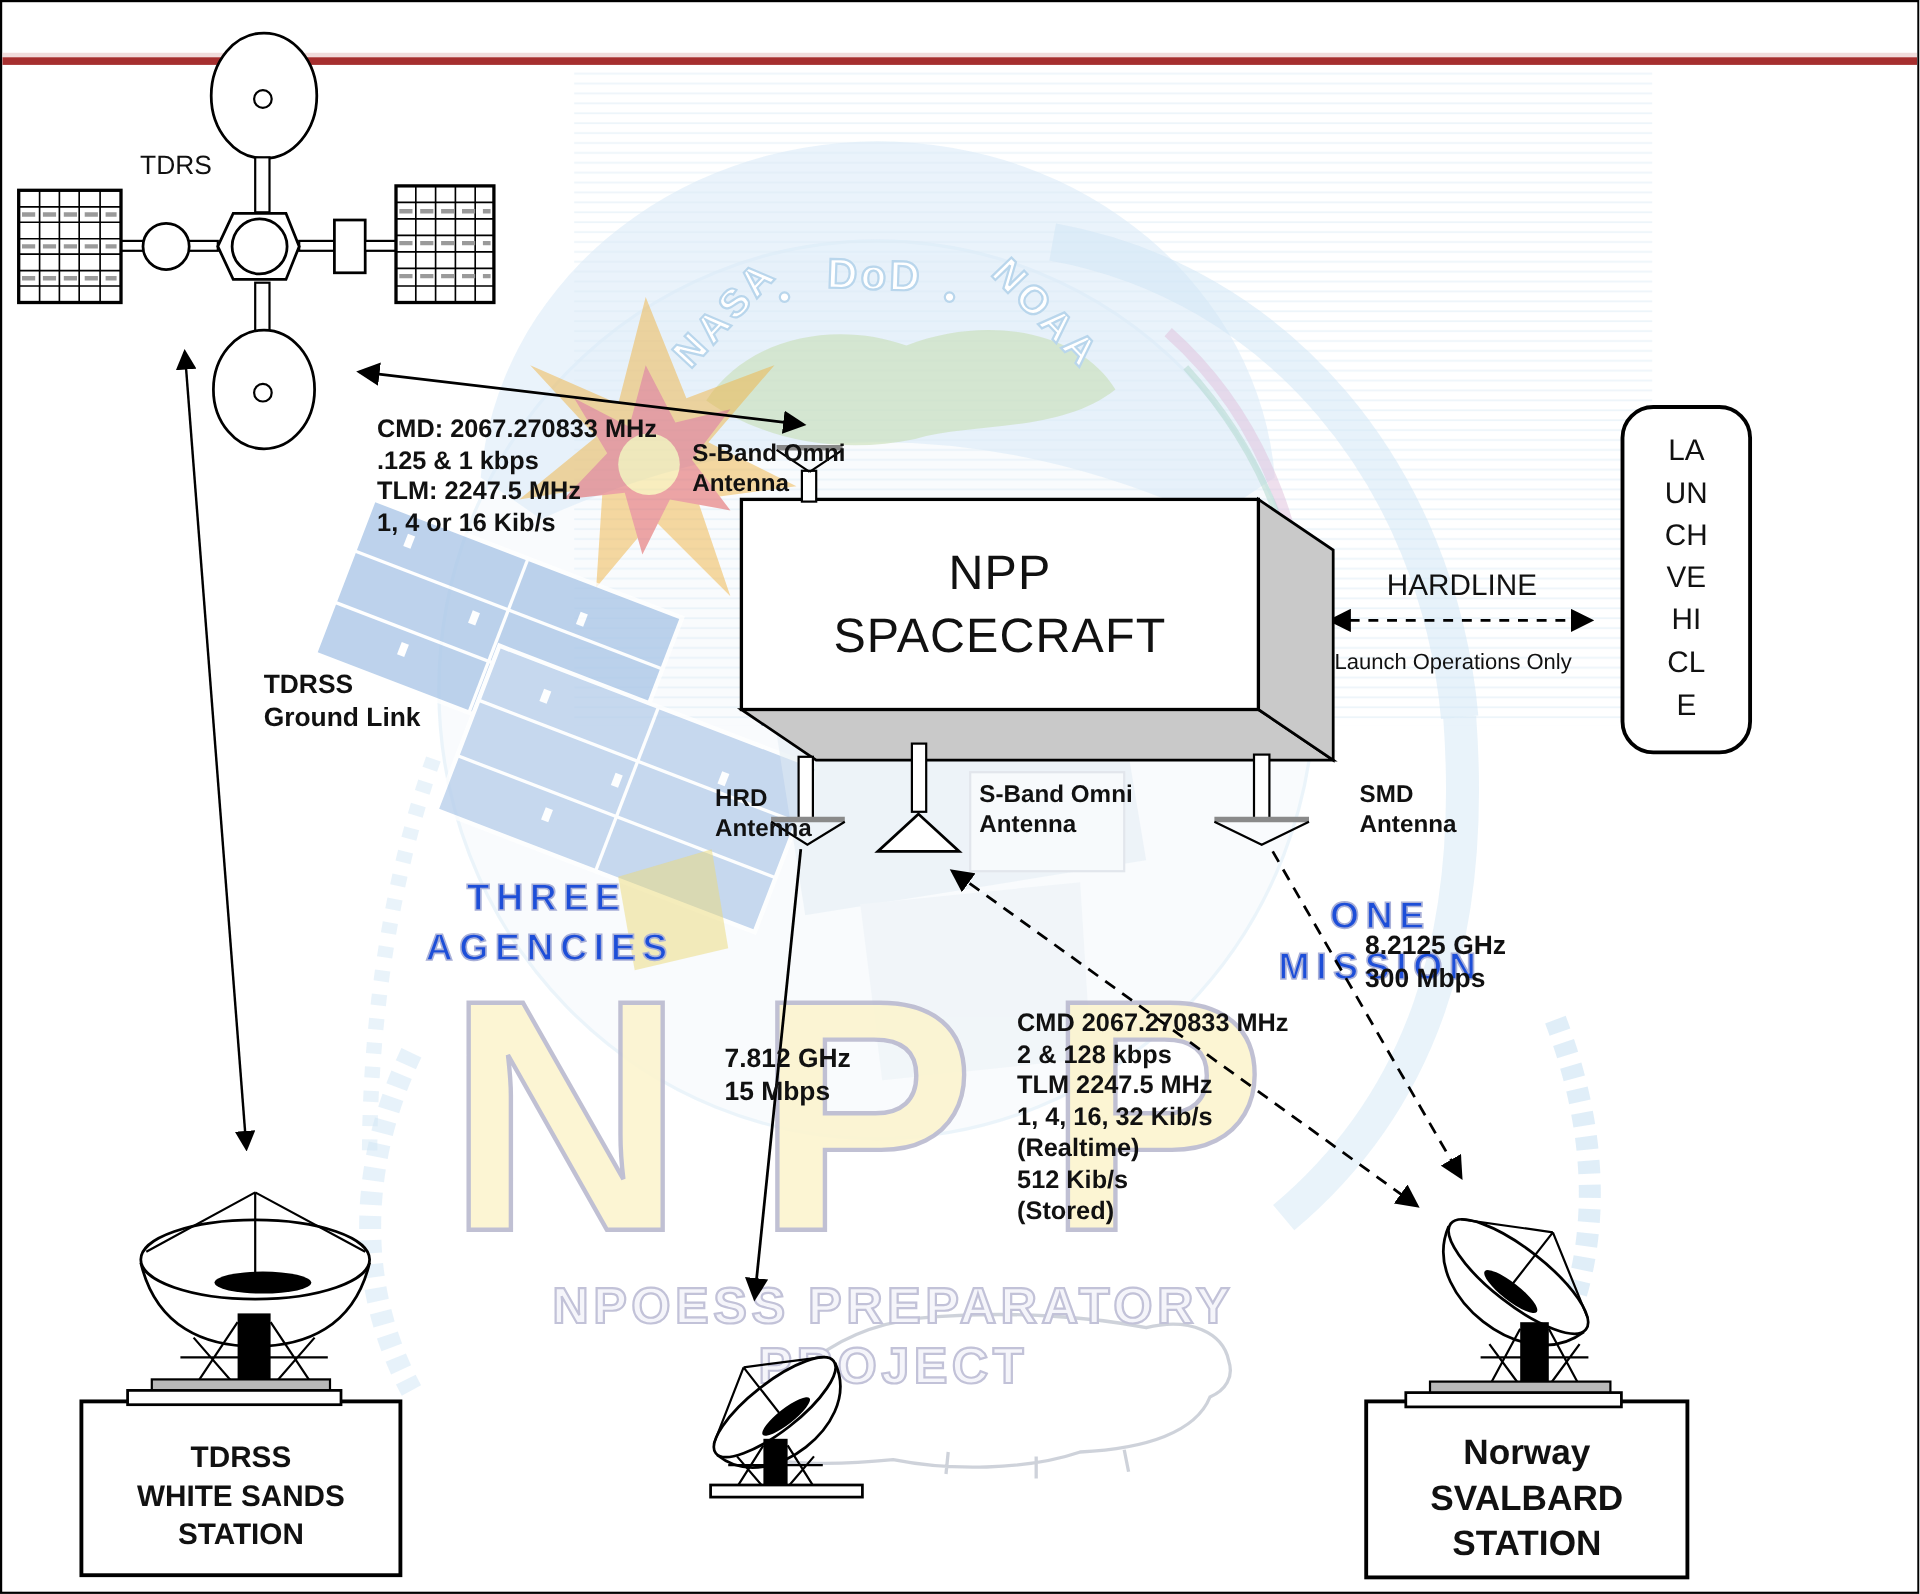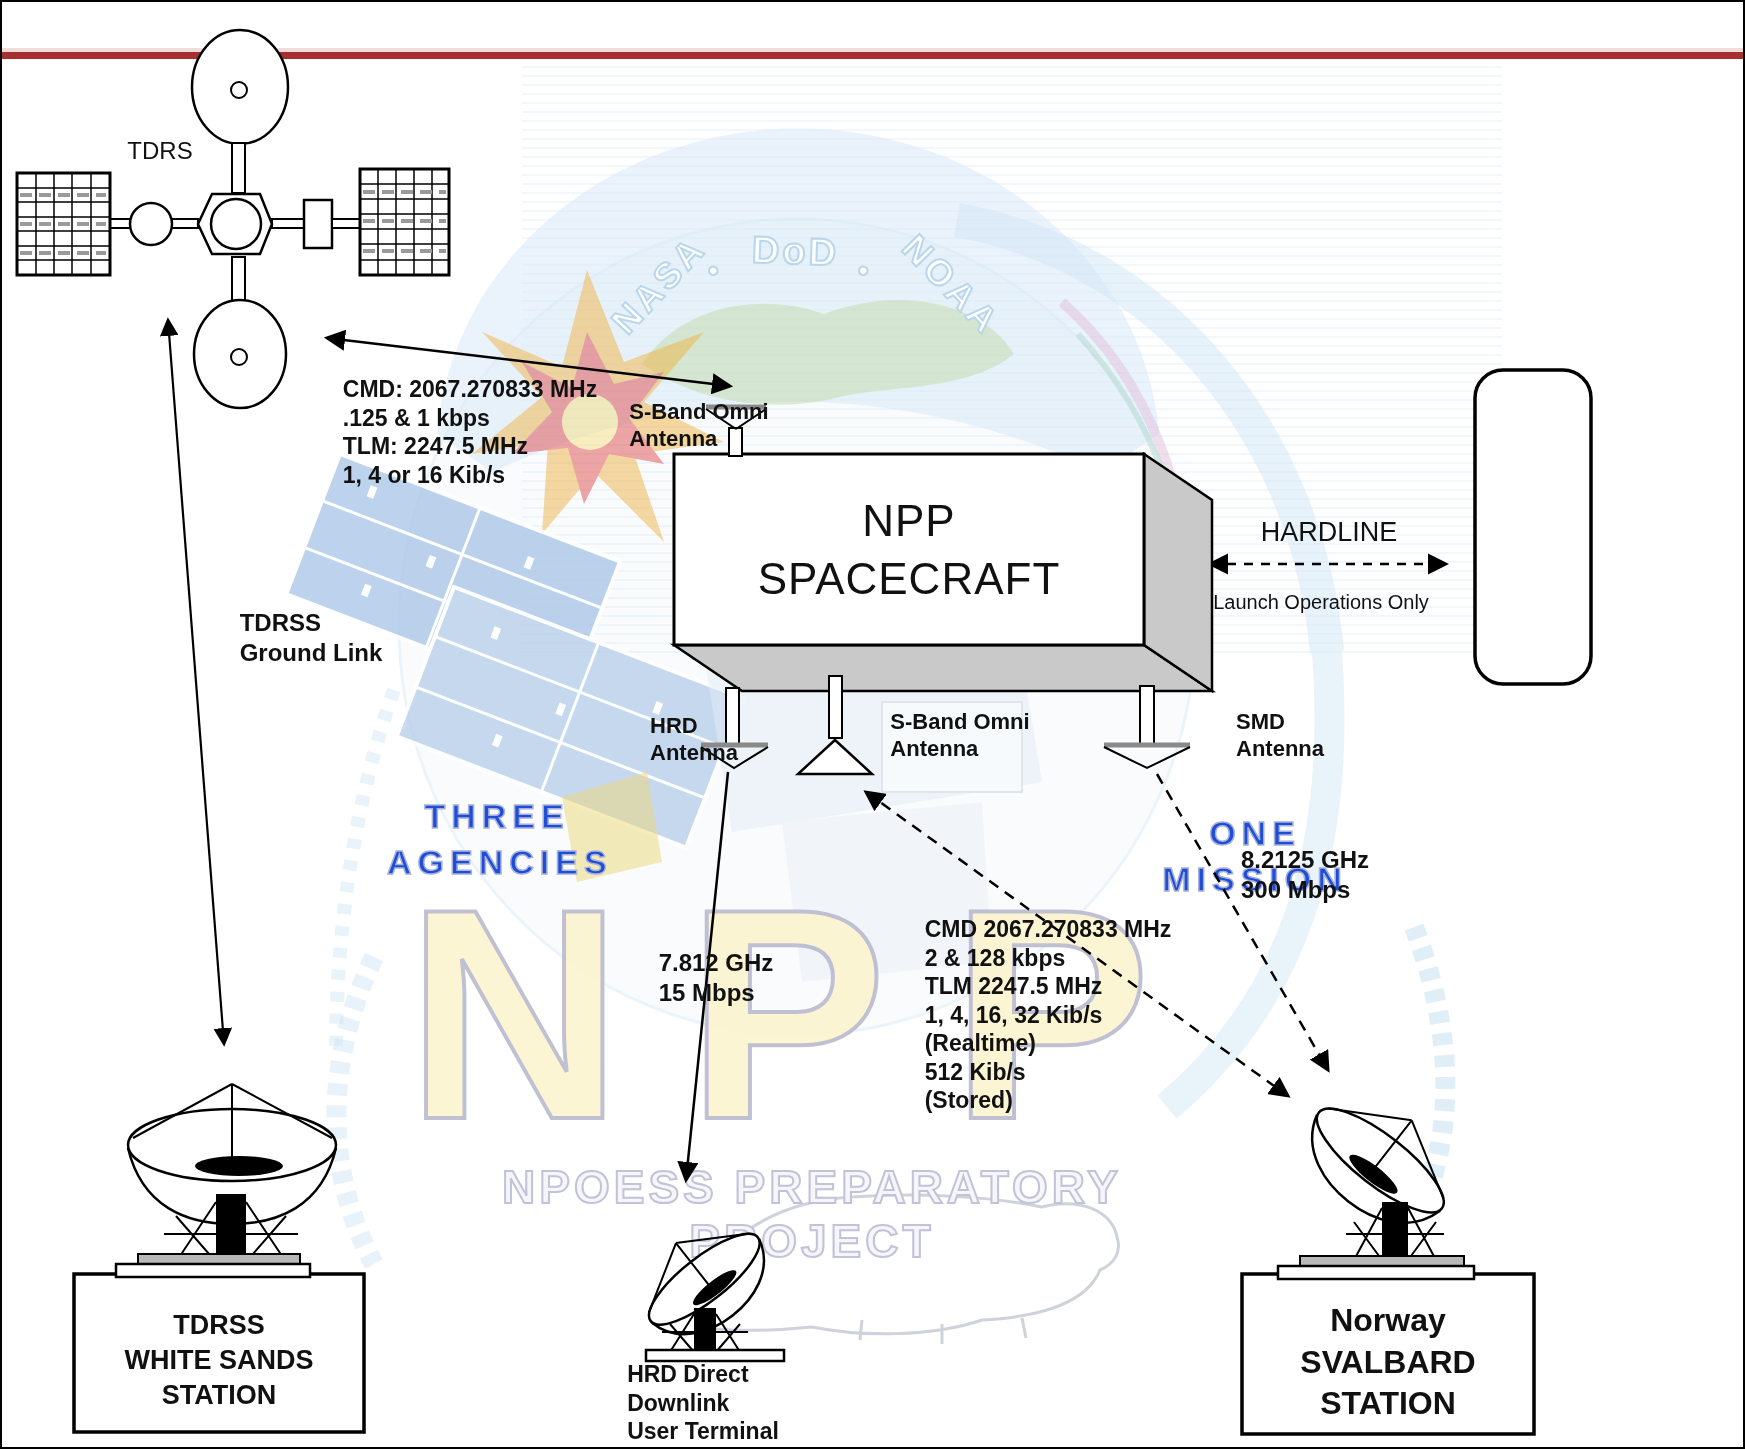--- a/index.html
+++ b/index.html
@@ -239,37 +239,41 @@
 Antenna</div>
     <div class="lbl semi" style="left:1278px;top:706px;font-size:22px;">SMD
 Antenna</div>
 
     <div class="boxtext" style="left:672px;top:452px;width:470px;height:191px;display:flex;align-items:center;justify-content:center;font-size:44px;font-weight:400;letter-spacing:1px;line-height:1.3;">NPP
 SPACECRAFT</div>
 
     <div class="lbl" style="left:1327px;top:514px;font-size:27px;">HARDLINE</div>
     <div class="lbl" style="left:1319px;top:588px;font-size:20px;">Launch Operations Only</div>
 
+    <div class="boxtext" style="left:1473px;top:388px;width:116px;font-size:27px;font-weight:400;line-height:1.43;">LA
+UN
+CH
+VE
+HI
+CL
+E</div>
 
     <div class="lbl bold" style="left:1303px;top:843px;font-size:24px;">8.2125 GHz
 300 Mbps</div>
     <div class="lbl bold" style="left:714px;top:946px;font-size:24px;">7.812 GHz
 15 Mbps</div>
     <div class="lbl bold" style="left:1046px;top:913px;font-size:23px;">CMD 2067.270833 MHz
 2 &amp; 128 kbps
 TLM 2247.5 MHz
 1, 4, 16, 32 Kib/s
 (Realtime)
 512 Kib/s
 (Stored)</div>
 
     <div class="boxtext" style="left:72px;top:1306px;width:290px;font-size:27px;line-height:1.3;">TDRSS
 WHITE SANDS
 STATION</div>
-    <div class="lbl bold" style="left:701px;top:1358px;font-size:23px;">HRD Direct
-Downlink
-User Terminal</div>
     <div class="boxtext" style="left:1240px;top:1298px;width:292px;font-size:32px;line-height:1.3;">Norway
 SVALBARD
 STATION</div>
   </div>
 
 </div>
 
 </body></html>

